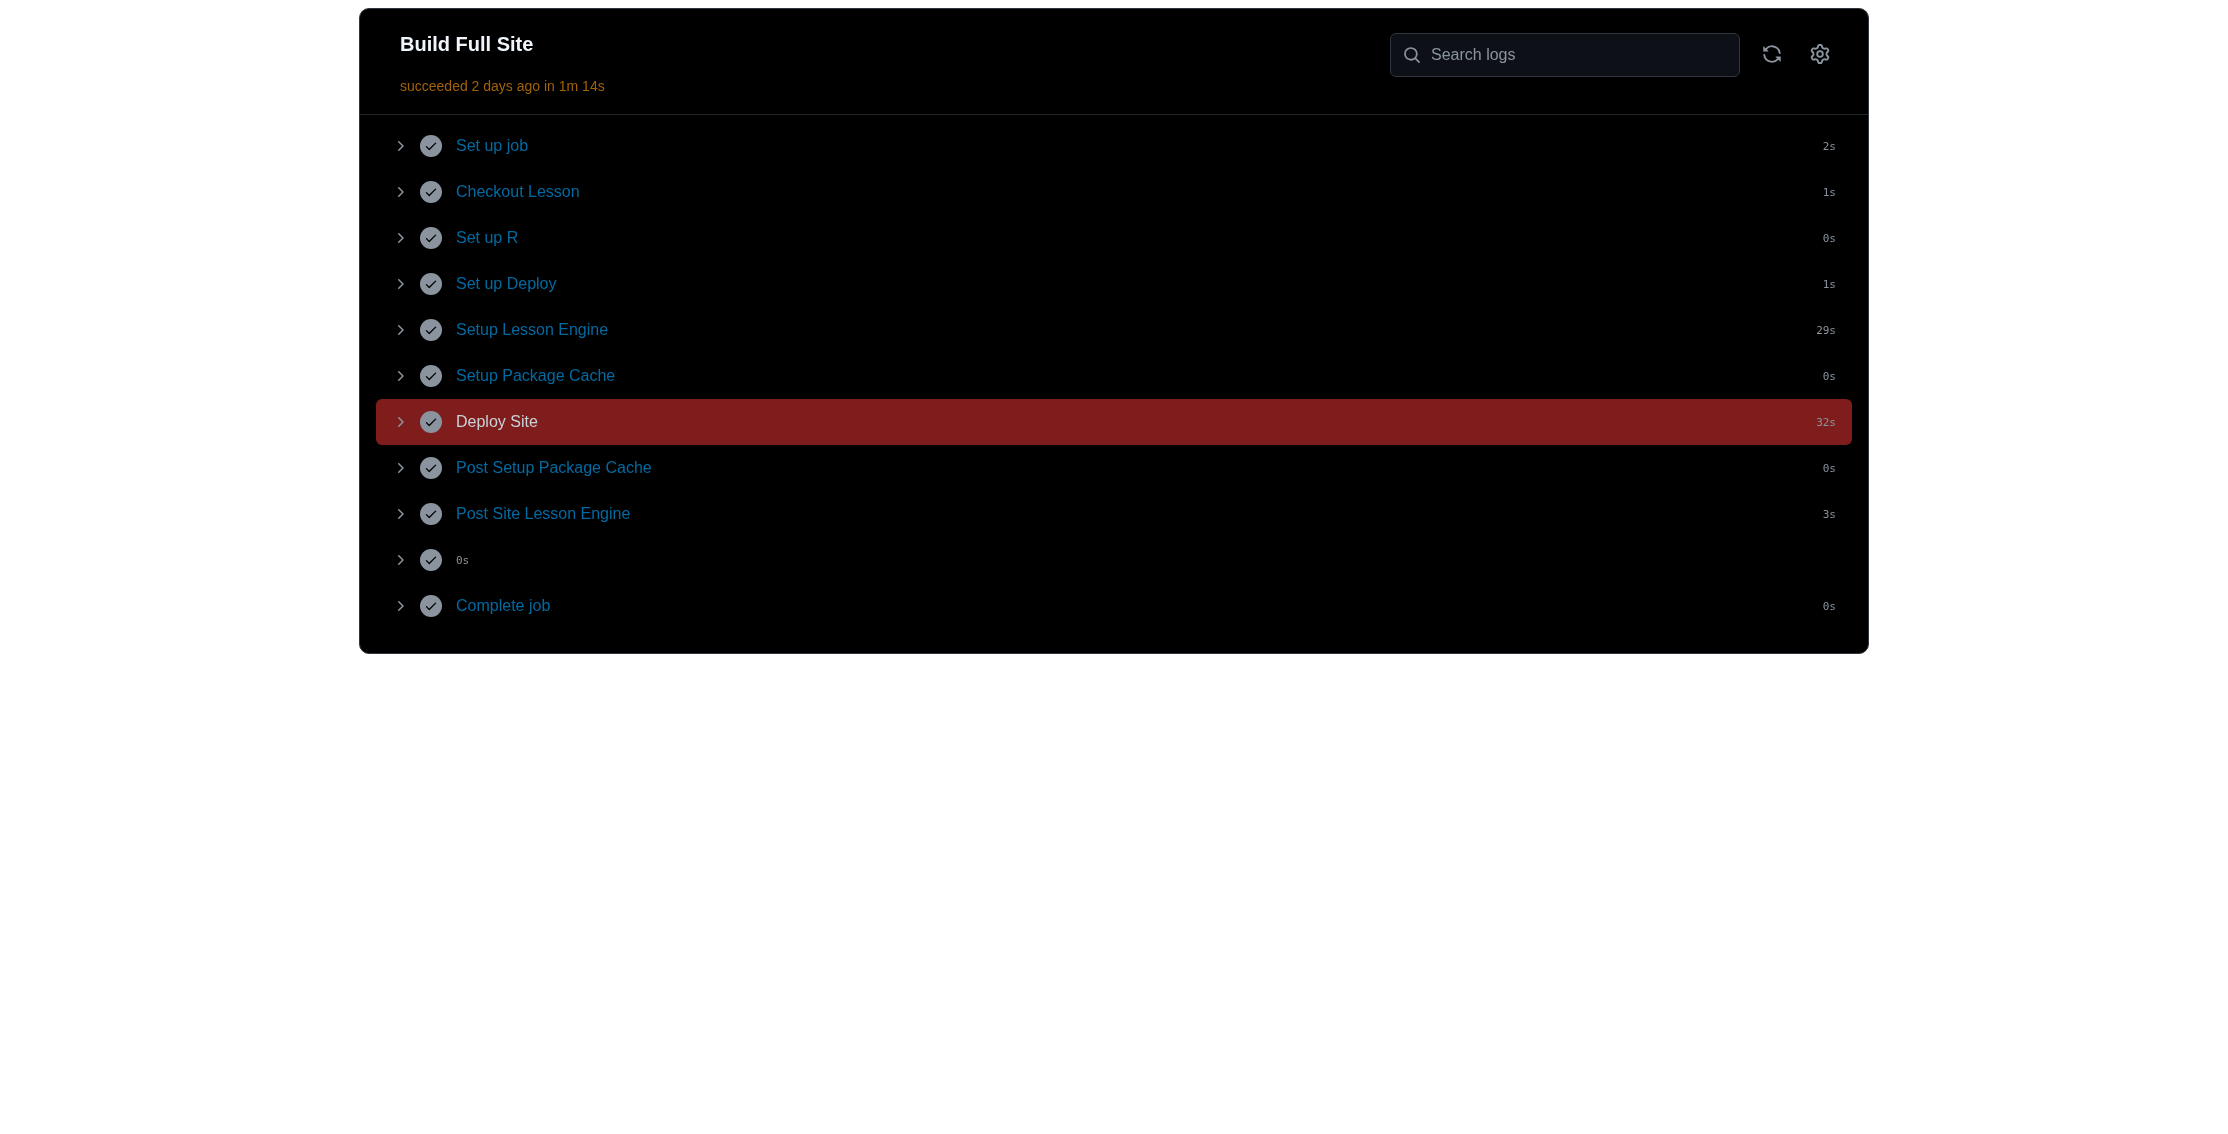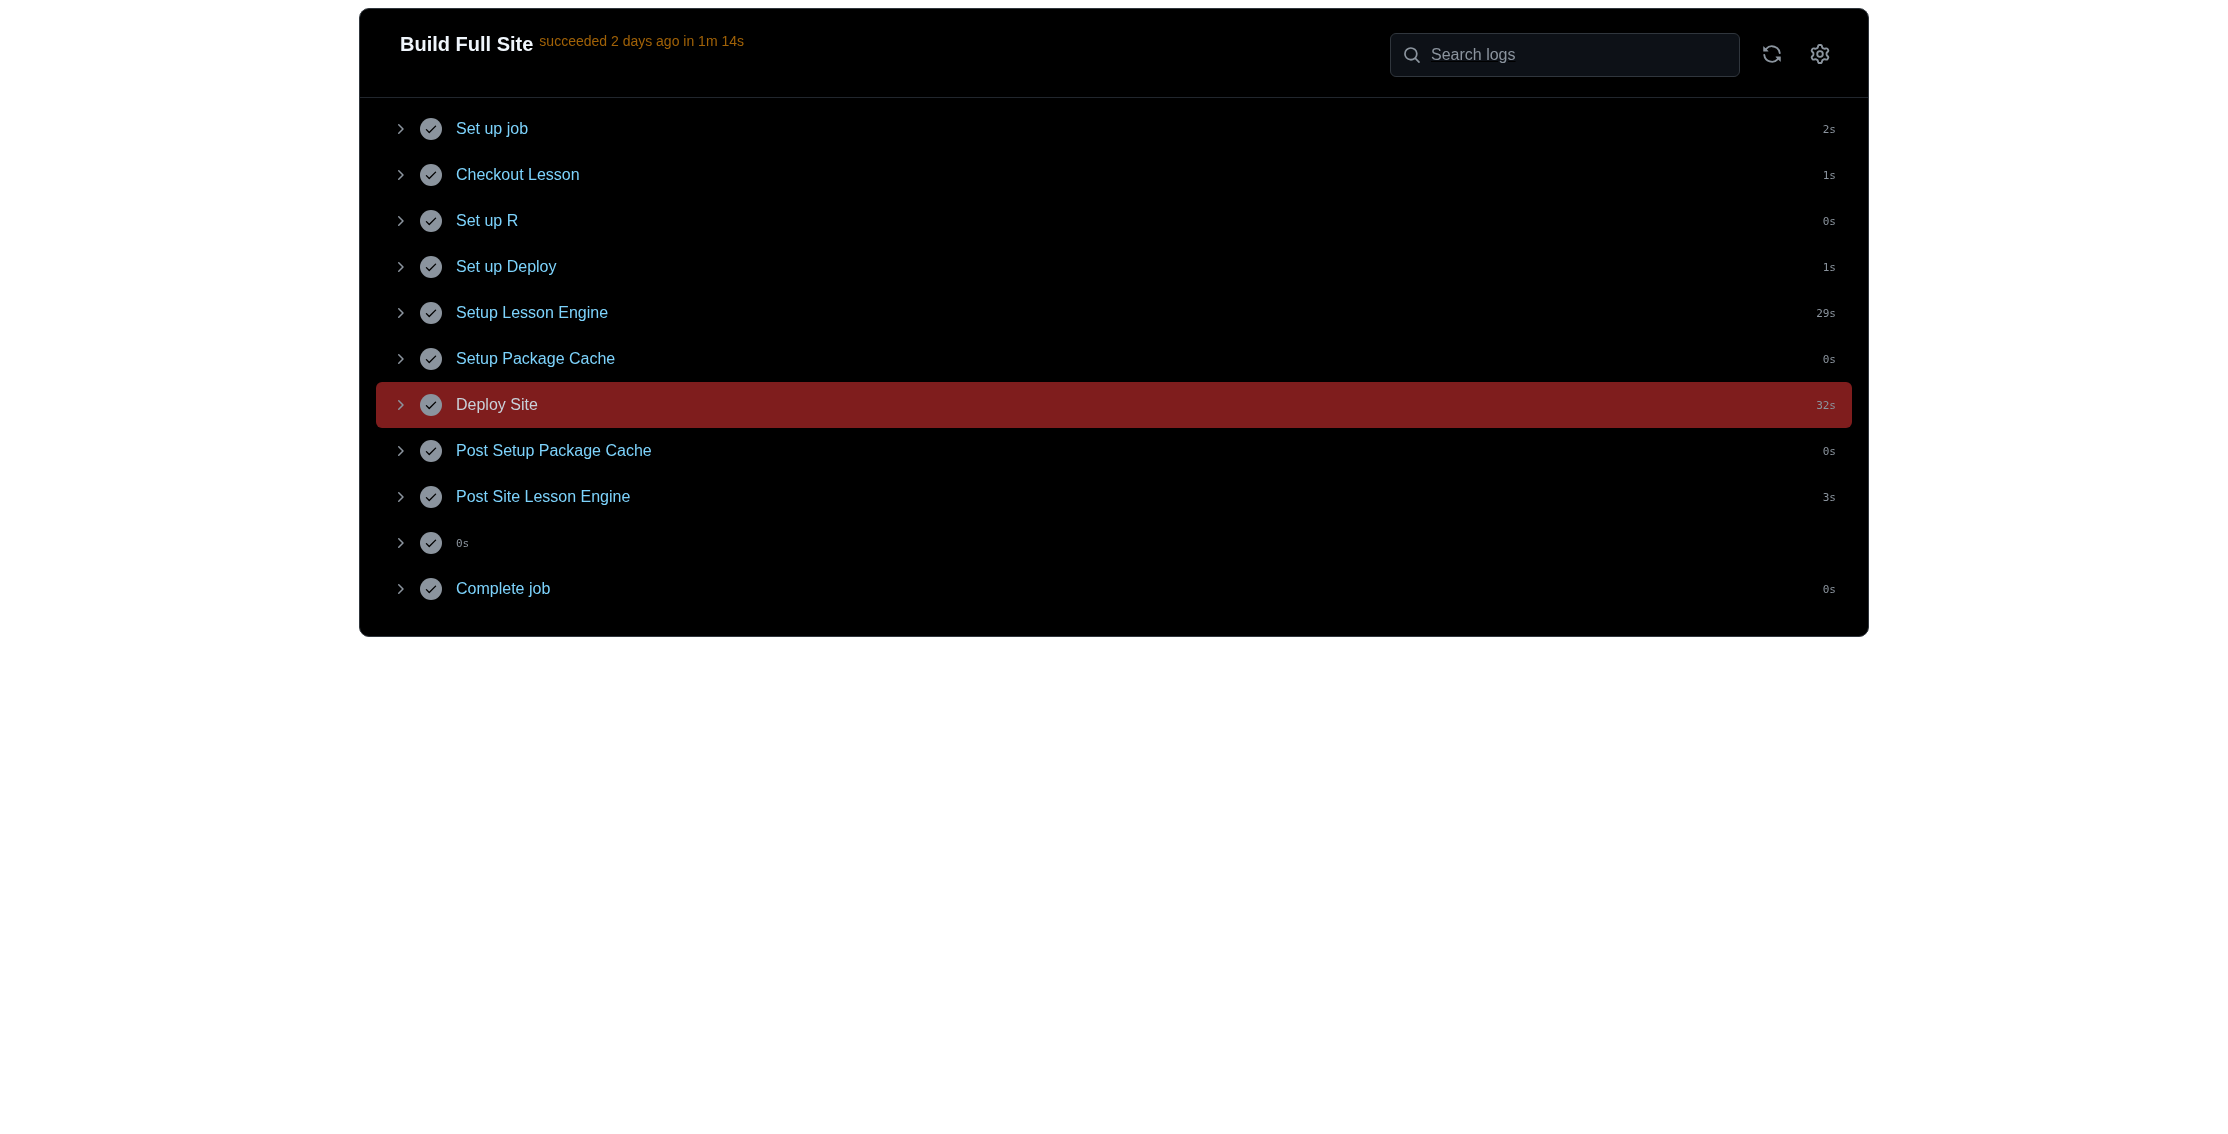--- a/index.html
+++ b/index.html
@@ -24,22 +24,22 @@
     }
     .header {
       display: flex;
       align-items: flex-start;
       justify-content: space-between;
       padding: 24px 32px 20px 40px;
       border-bottom: 1px solid #21262d;
     }
     .header-left {
       display: flex;
-      flex-direction: row;
-      gap: 6px;
+      flex-direction: column;
+      gap: 22px;
     }
     .title {
       color: #f0f6fc;
       font-size: 20px;
       font-weight: 600;
     }
     .subtitle {
       color: #a16207;
       font-size: 14px;
     }
@@ -50,21 +50,20 @@
     }
     .search-box {
       display: flex;
       align-items: center;
       background: #0d1117;
       border: 1px solid #30363d;
       border-radius: 6px;
       padding: 0 12px;
       height: 44px;
       width: 350px;
-      text-decoration: underline;
     }
     .search-icon {
       color: #8b949e;
       display: flex;
       align-items: center;
       margin-right: 10px;
     }
     .search-input {
       background: transparent;
       border: none;
@@ -116,21 +115,21 @@
       display: flex;
       align-items: center;
       justify-content: center;
       margin-right: 14px;
       flex-shrink: 0;
     }
     .check-badge svg {
       color: #000000;
     }
     .step-label {
-      color: #7dd3fc;
+      color: #0369a1;
       font-size: 16px;
       flex: 1;
     }
     .step.active .step-label {
       color: #c9d1d9;
     }
     .step-duration {
       color: #8b949e;
       font-size: 11px;
       font-family: ui-monospace, SFMono-Regular, Menlo, monospace;

